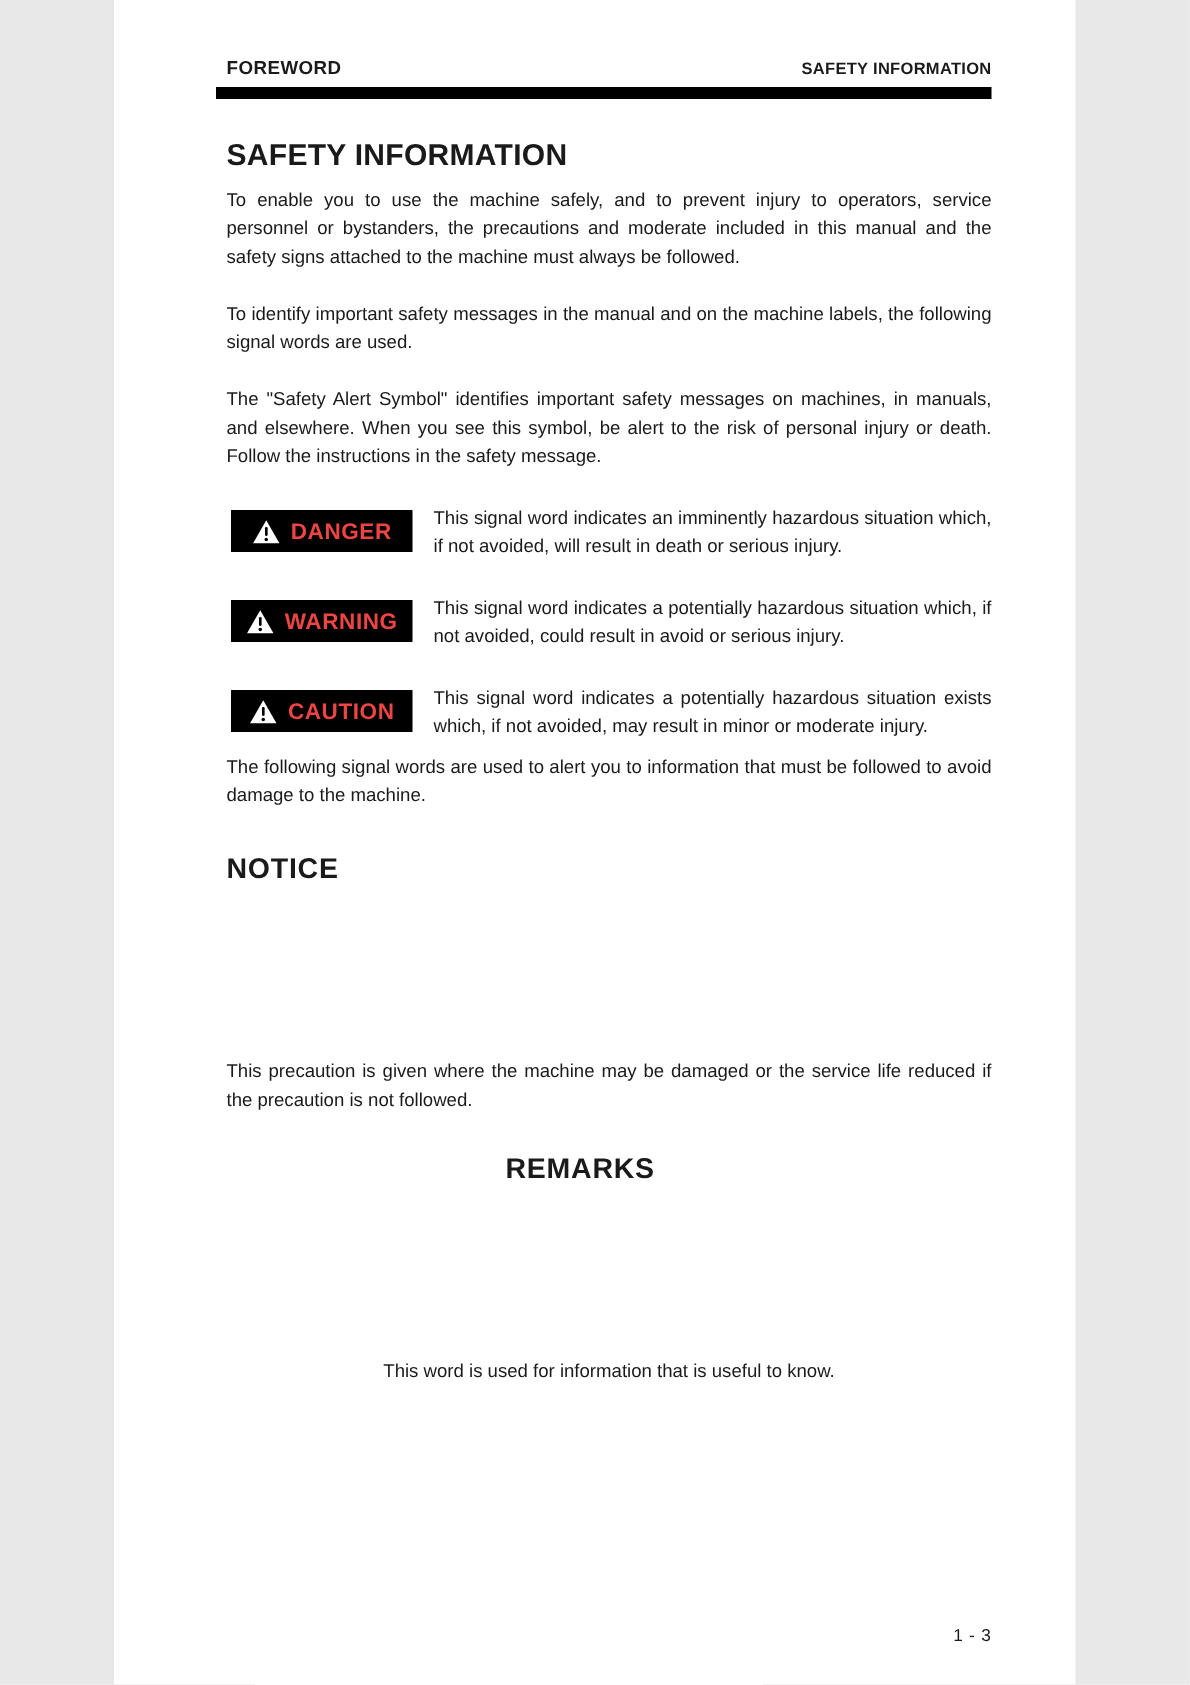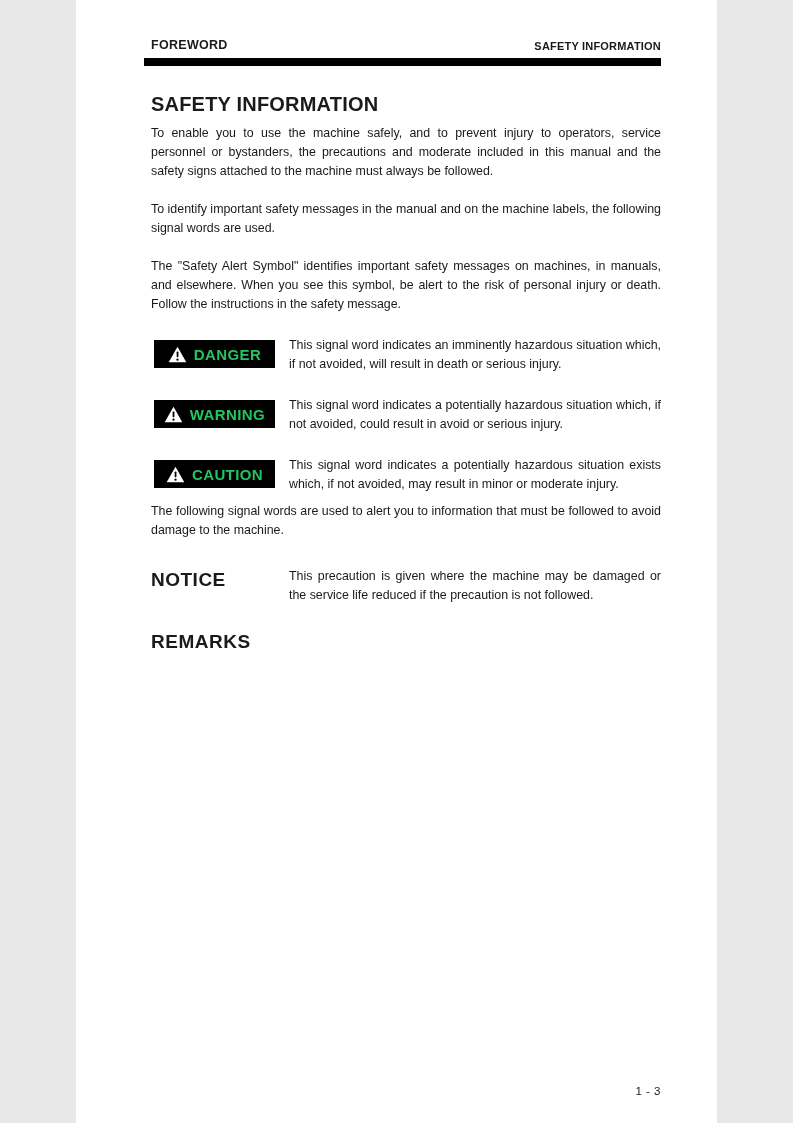--- a/index.html
+++ b/index.html
@@ -58,21 +58,21 @@
   }
   .signal-row:first-of-type { margin-top: 26px; }
   .label-col {
     width: 138px;
     flex: 0 0 138px;
   }
   .signal-badge {
     width: 121px;
     height: 28px;
     background: #000;
-    color: #22c55e;
+    color: #ef4444;
     display: flex;
     align-items: center;
     justify-content: center;
     gap: 7px;
     margin-left: 3px;
     margin-top: 4px;
   }
   .signal-badge .badge-label {
     font-size: 15px;
     font-weight: bold;
@@ -86,20 +86,21 @@
     text-align: justify;
     margin-top: 0;
   }
   .following-para {
     margin-top: 23px;
   }
   .notice-row {
     display: flex;
     align-items: flex-start;
     margin-top: 27px;
+    flex-direction: column;
   }
   .notice-label {
     font-size: 19px;
     font-weight: bold;
     letter-spacing: 0.5px;
     margin-top: 2px;
   }
   .remarks-row { margin-top: 24px; align-items: center; }
   .watermark {
     position: absolute;
@@ -191,18 +192,19 @@
       <div class="label-col">
         <div class="notice-label">NOTICE</div>
       </div>
       <p class="signal-desc">This precaution is given where the machine may be damaged or the service life reduced if the precaution is not followed.</p>
     </div>
 
     <div class="notice-row remarks-row">
       <div class="label-col">
         <div class="notice-label">REMARKS</div>
       </div>
+      <p class="signal-desc">This word is used for information that is useful to know.</p>
     </div>
 
   </div>
 
   <div class="page-number">1 - 3</div>
 </div>
 
 </body></html>

